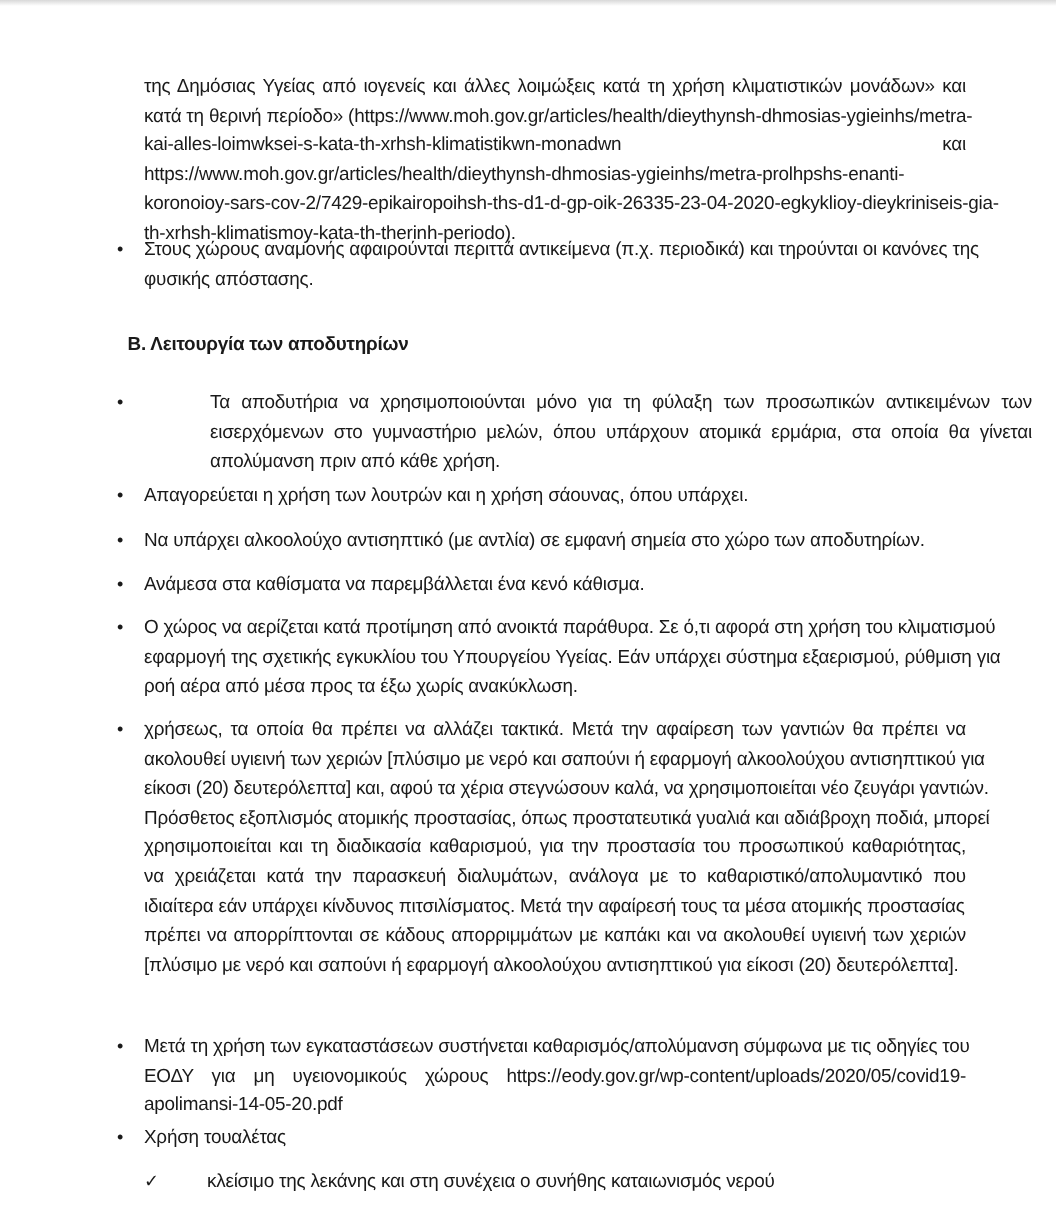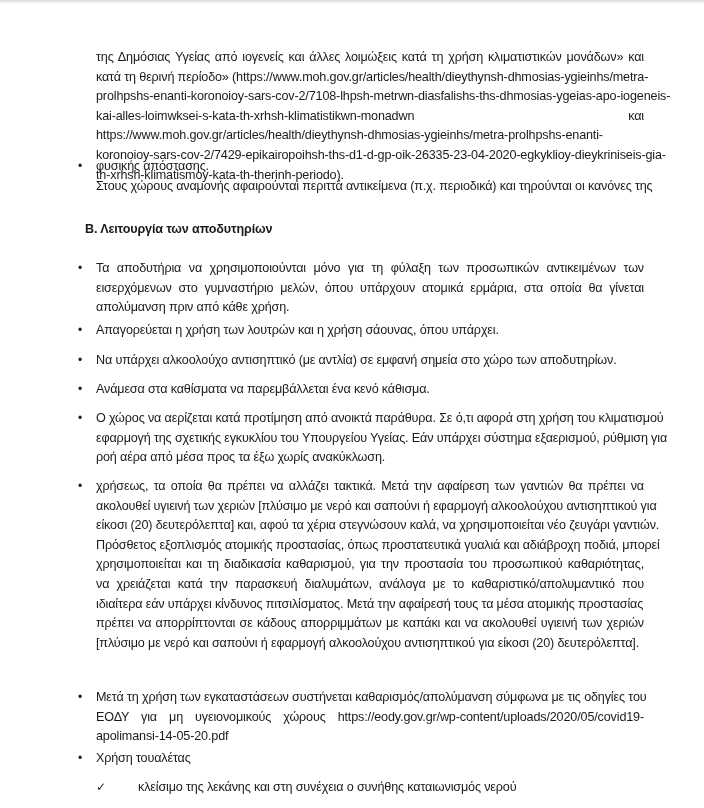--- a/index.html
+++ b/index.html
@@ -72,40 +72,39 @@
 </head>
 <body>
 
 <div class="top-shadow"></div>
 
 <div class="page">
 
   <div class="para" style="top:12px;margin-top:36px;">
     <span class="line just">της Δημόσιας Υγείας από ιογενείς και άλλες λοιμώξεις κατά τη χρήση κλιματιστικών μονάδων» και</span>
     <span class="line">κατά τη θερινή περίοδο» (https://www.moh.gov.gr/articles/health/dieythynsh-dhmosias-ygieinhs/metra-</span>
-    <span class="line">prolhpshs-enanti-koronoioy-sars-cov-2/7108-lhpsh-metrwn-diasfalishs-ths-dhmosias-ygeias-apo-iogeneis-</span>
     <span class="line" style="position:relative;">
       <span>kai-alles-loimwksei-s-kata-th-xrhsh-klimatistikwn-monadwn</span>
       <span style="position:absolute; right:0; top:0;">και</span>
     </span>
     <span class="line">https://www.moh.gov.gr/articles/health/dieythynsh-dhmosias-ygieinhs/metra-prolhpshs-enanti-</span>
     <span class="line">koronoioy-sars-cov-2/7429-epikairopoihsh-ths-d1-d-gp-oik-26335-23-04-2020-egkyklioy-dieykriniseis-gia-</span>
     <span class="line">th-xrhsh-klimatismoy-kata-th-therinh-periodo).</span>
   </div>
 
   <span class="bullet" style="top:157px;">•</span>
   <div class="para" style="top:157px;">
+    <span class="line">Στους χώρους αναμονής αφαιρούνται περιττά αντικείμενα (π.χ. περιοδικά) και τηρούνται οι κανόνες της</span>
     <span class="line">φυσικής απόστασης.</span>
-    <span class="line">Στους χώρους αναμονής αφαιρούνται περιττά αντικείμενα (π.χ. περιοδικά) και τηρούνται οι κανόνες της</span>
   </div>
 
   <div class="heading" style="top:220px;padding-left:30px;">Β. Λειτουργία των αποδυτηρίων</div>
 
   <span class="bullet" style="top:259px;">•</span>
-  <div class="para" style="top:259px;">
+  <div class="para" style="top:259px;margin-left:44px;">
     <span class="line just">Τα αποδυτήρια να χρησιμοποιούνται μόνο για τη φύλαξη των προσωπικών αντικειμένων των</span>
     <span class="line just">εισερχόμενων στο γυμναστήριο μελών, όπου υπάρχουν ατομικά ερμάρια, στα οποία θα γίνεται</span>
     <span class="line">απολύμανση πριν από κάθε χρήση.</span>
   </div>
 
   <span class="bullet" style="top:321px;">•</span>
   <div class="para" style="top:321px;">
     <span class="line">Απαγορεύεται η χρήση των λουτρών και η χρήση σάουνας, όπου υπάρχει.</span>
   </div>
 

